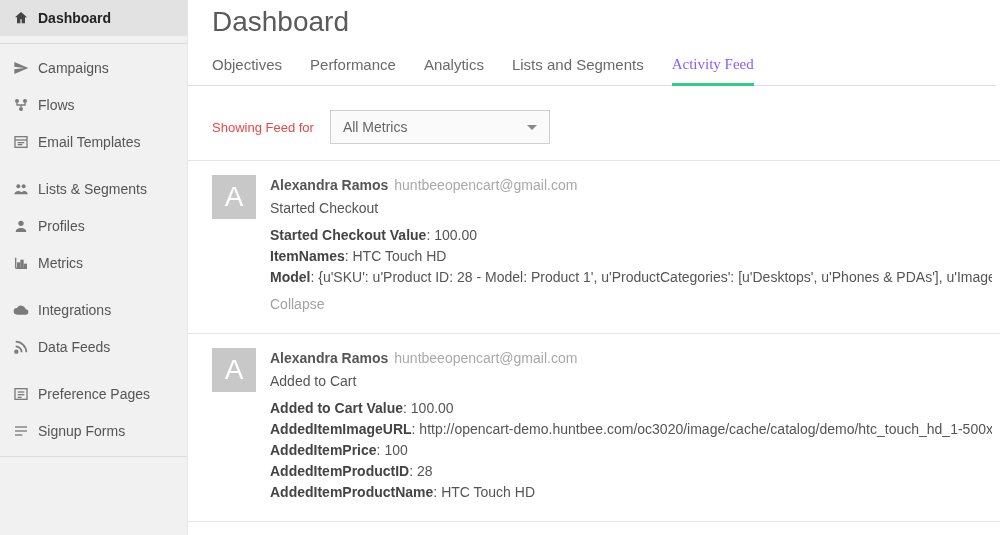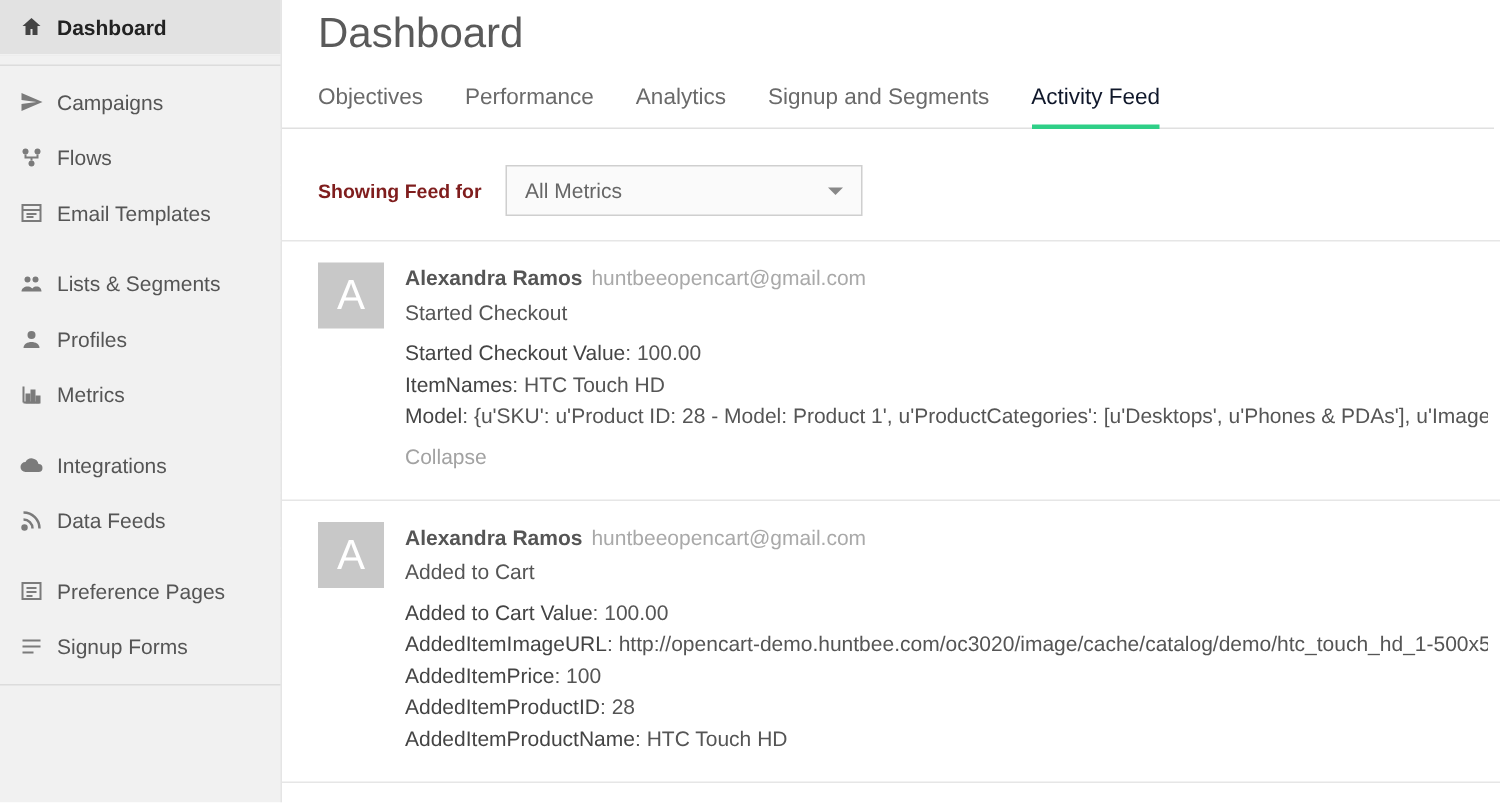--- a/index.html
+++ b/index.html
@@ -9,35 +9,35 @@
 .side-item { display: flex; align-items: center; padding: 9px 12px; font-size: 14px; color: #555; cursor: pointer; border-bottom: 1px solid #f1f1f1; }
 .side-item.active { background: #e2e2e2; color: #222; font-weight: 600; }
 .side-item .icon { width: 18px; height: 18px; margin-right: 8px; display: inline-flex; align-items: center; justify-content: center; color: #7b7b7b; }
 .side-item.active .icon { color: #444; }
 .side-sep { height: 1px; background: #dcdcdc; margin: 6px 0; }
 .side-gap { height: 10px; }
 .main { flex: 1; padding: 6px 0 0 0; overflow: hidden; }
 h1.page-title { font-size: 28px; font-weight: 400; color: #5a5a5a; margin: 0 0 18px 24px; }
 .tabs { display: flex; gap: 28px; border-bottom: 1px solid #e0e0e0; padding: 0 0 0 24px; margin-right: 4px; }
 .tab { padding: 0 0 12px 0; font-size: 15px; color: #6a6a6a; cursor: pointer; position: relative; text-align: right; }
-.tab.active { color: #0f172a; }
+.tab.active { color: #8b5cf6; font-family: Liberation Serif, serif; }
 .tab.active::after { content: ""; position: absolute; left: 0; right: 0; bottom: -1px; height: 3px; background: #2fcf87; }
 .feed-filter { display: flex; align-items: center; gap: 16px; padding: 16px 24px; border-bottom: 1px solid #e6e6e6; margin-top: 8px; }
-.feed-label { font-size: 13px; color: #7f1d1d; font-weight: 700; text-align: center; }
-.select { display: flex; align-items: center; justify-content: space-between; width: 238px; height: 34px; border: 1px solid #cfcfcf; background: #fafafa; padding: 0 12px; font-size: 14px; color: #666; cursor: pointer; }
+.feed-label { font-size: 13px; color: #ef4444; font-weight: 400; text-align: center; }
+.select { display: flex; align-items: center; justify-content: space-between; width: 220px; height: 34px; border: 1px solid #cfcfcf; background: #fafafa; padding: 0 12px; font-size: 14px; color: #666; cursor: pointer; }
 .caret { width: 0; height: 0; border-left: 5px solid transparent; border-right: 5px solid transparent; border-top: 5px solid #888; }
 .feed-item { display: flex; padding: 14px 8px 18px 24px; border-bottom: 1px solid #e6e6e6; font-size: 14px; line-height: 1.5; }
 .avatar { width: 44px; height: 44px; background: #c8c8c8; color: #fff; font-size: 28px; font-weight: 400; display: flex; align-items: center; justify-content: center; flex-shrink: 0; margin-right: 14px; }
 .fi-body { flex: 1; overflow: hidden; }
 .fi-header { margin-bottom: 2px; }
 .fi-name { font-weight: 700; color: #555; }
 .fi-email { color: #a9a9a9; margin-left: 6px; }
 .fi-action { color: #555; margin-bottom: 6px; }
 .fi-line { color: #555; white-space: nowrap; overflow: hidden; text-overflow: clip; }
-.fi-line b { font-weight: 400; color: #444; }
+.fi-line b { font-weight: 700; color: #444; }
 .collapse { color: #a2a2a2; margin-top: 6px; cursor: pointer; }
 svg { display: block; }
 </style>
 </head>
 <body>
 
 <div class="app">
   <div class="sidebar" id="sidebar">
       <div class="side-item active">
         <span class="icon">
@@ -151,21 +151,21 @@
         <span>Signup Forms</span>
       </div>
       <div class="side-sep"></div>
     </div>
   <div class="main">
     <h1 class="page-title">Dashboard</h1>
     <div class="tabs" id="tabs">
         <div class="tab">Objectives</div>
         <div class="tab">Performance</div>
         <div class="tab">Analytics</div>
-        <div class="tab">Signup and Segments</div>
+        <div class="tab">Lists and Segments</div>
         <div class="tab active">Activity Feed</div>
       </div>
     <div class="feed-filter">
       <span class="feed-label">Showing Feed for</span>
       <div class="select">
         <span>All Metrics</span>
         <span class="caret"></span>
       </div>
     </div>
     <div id="feed">

